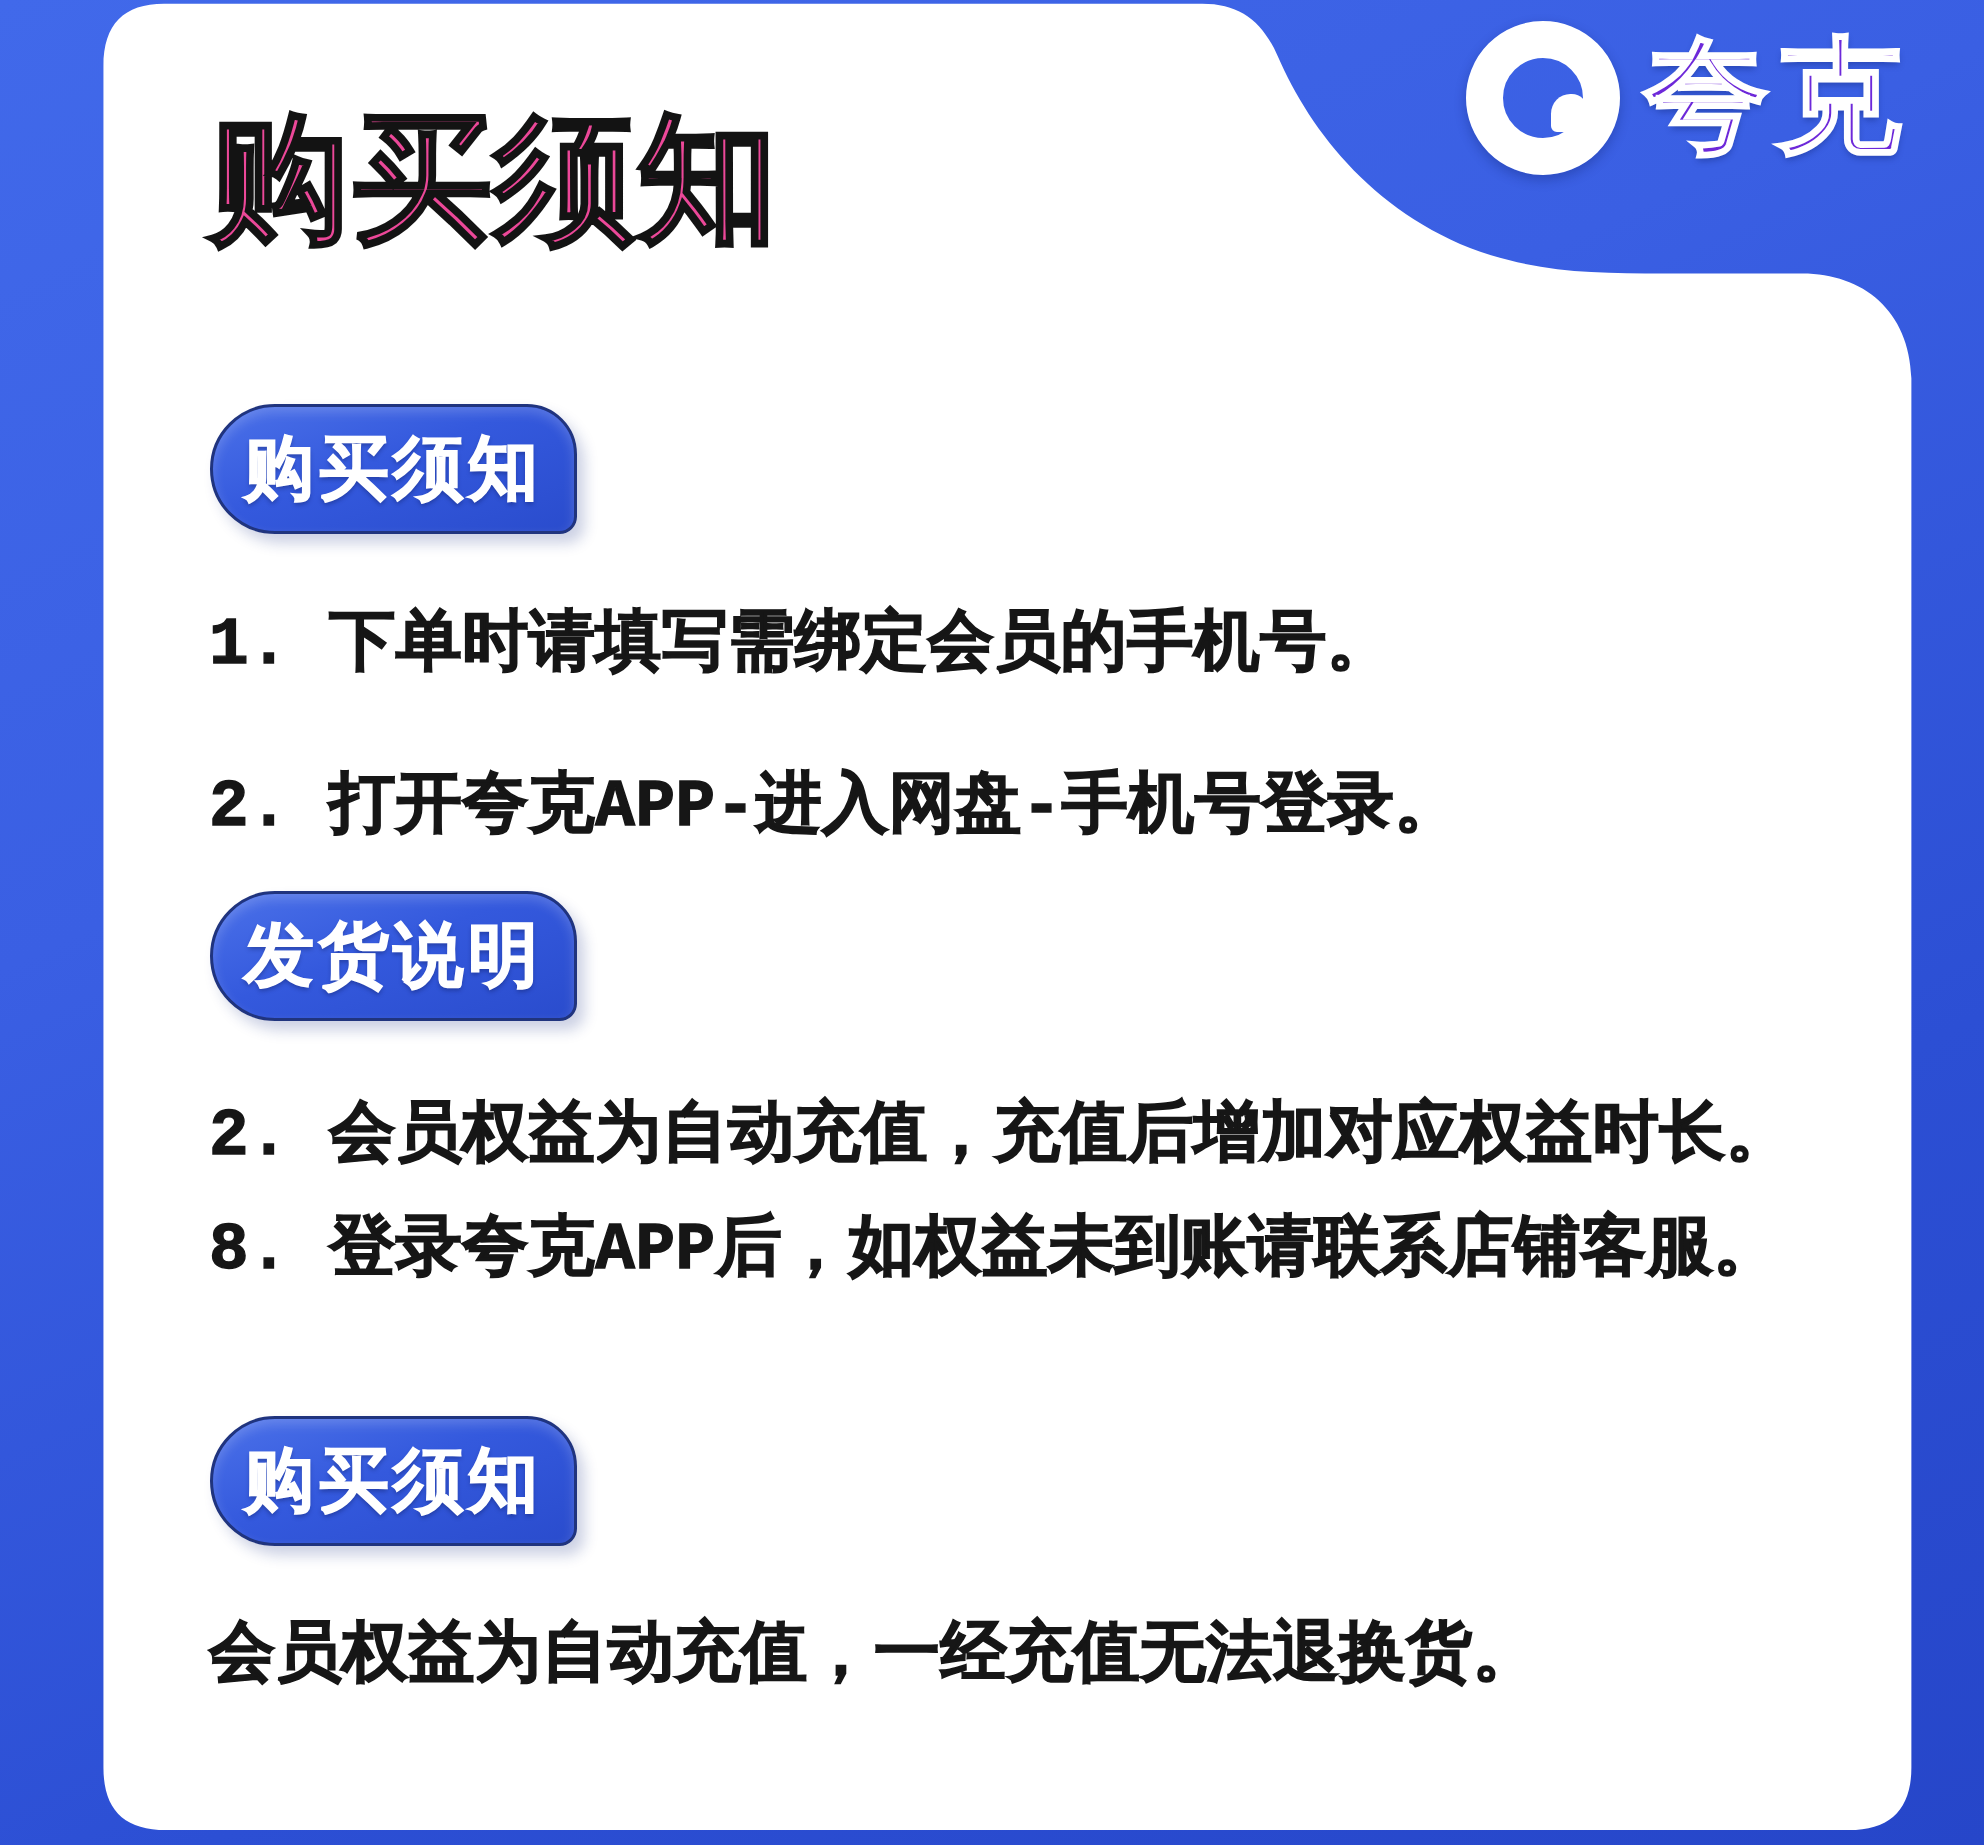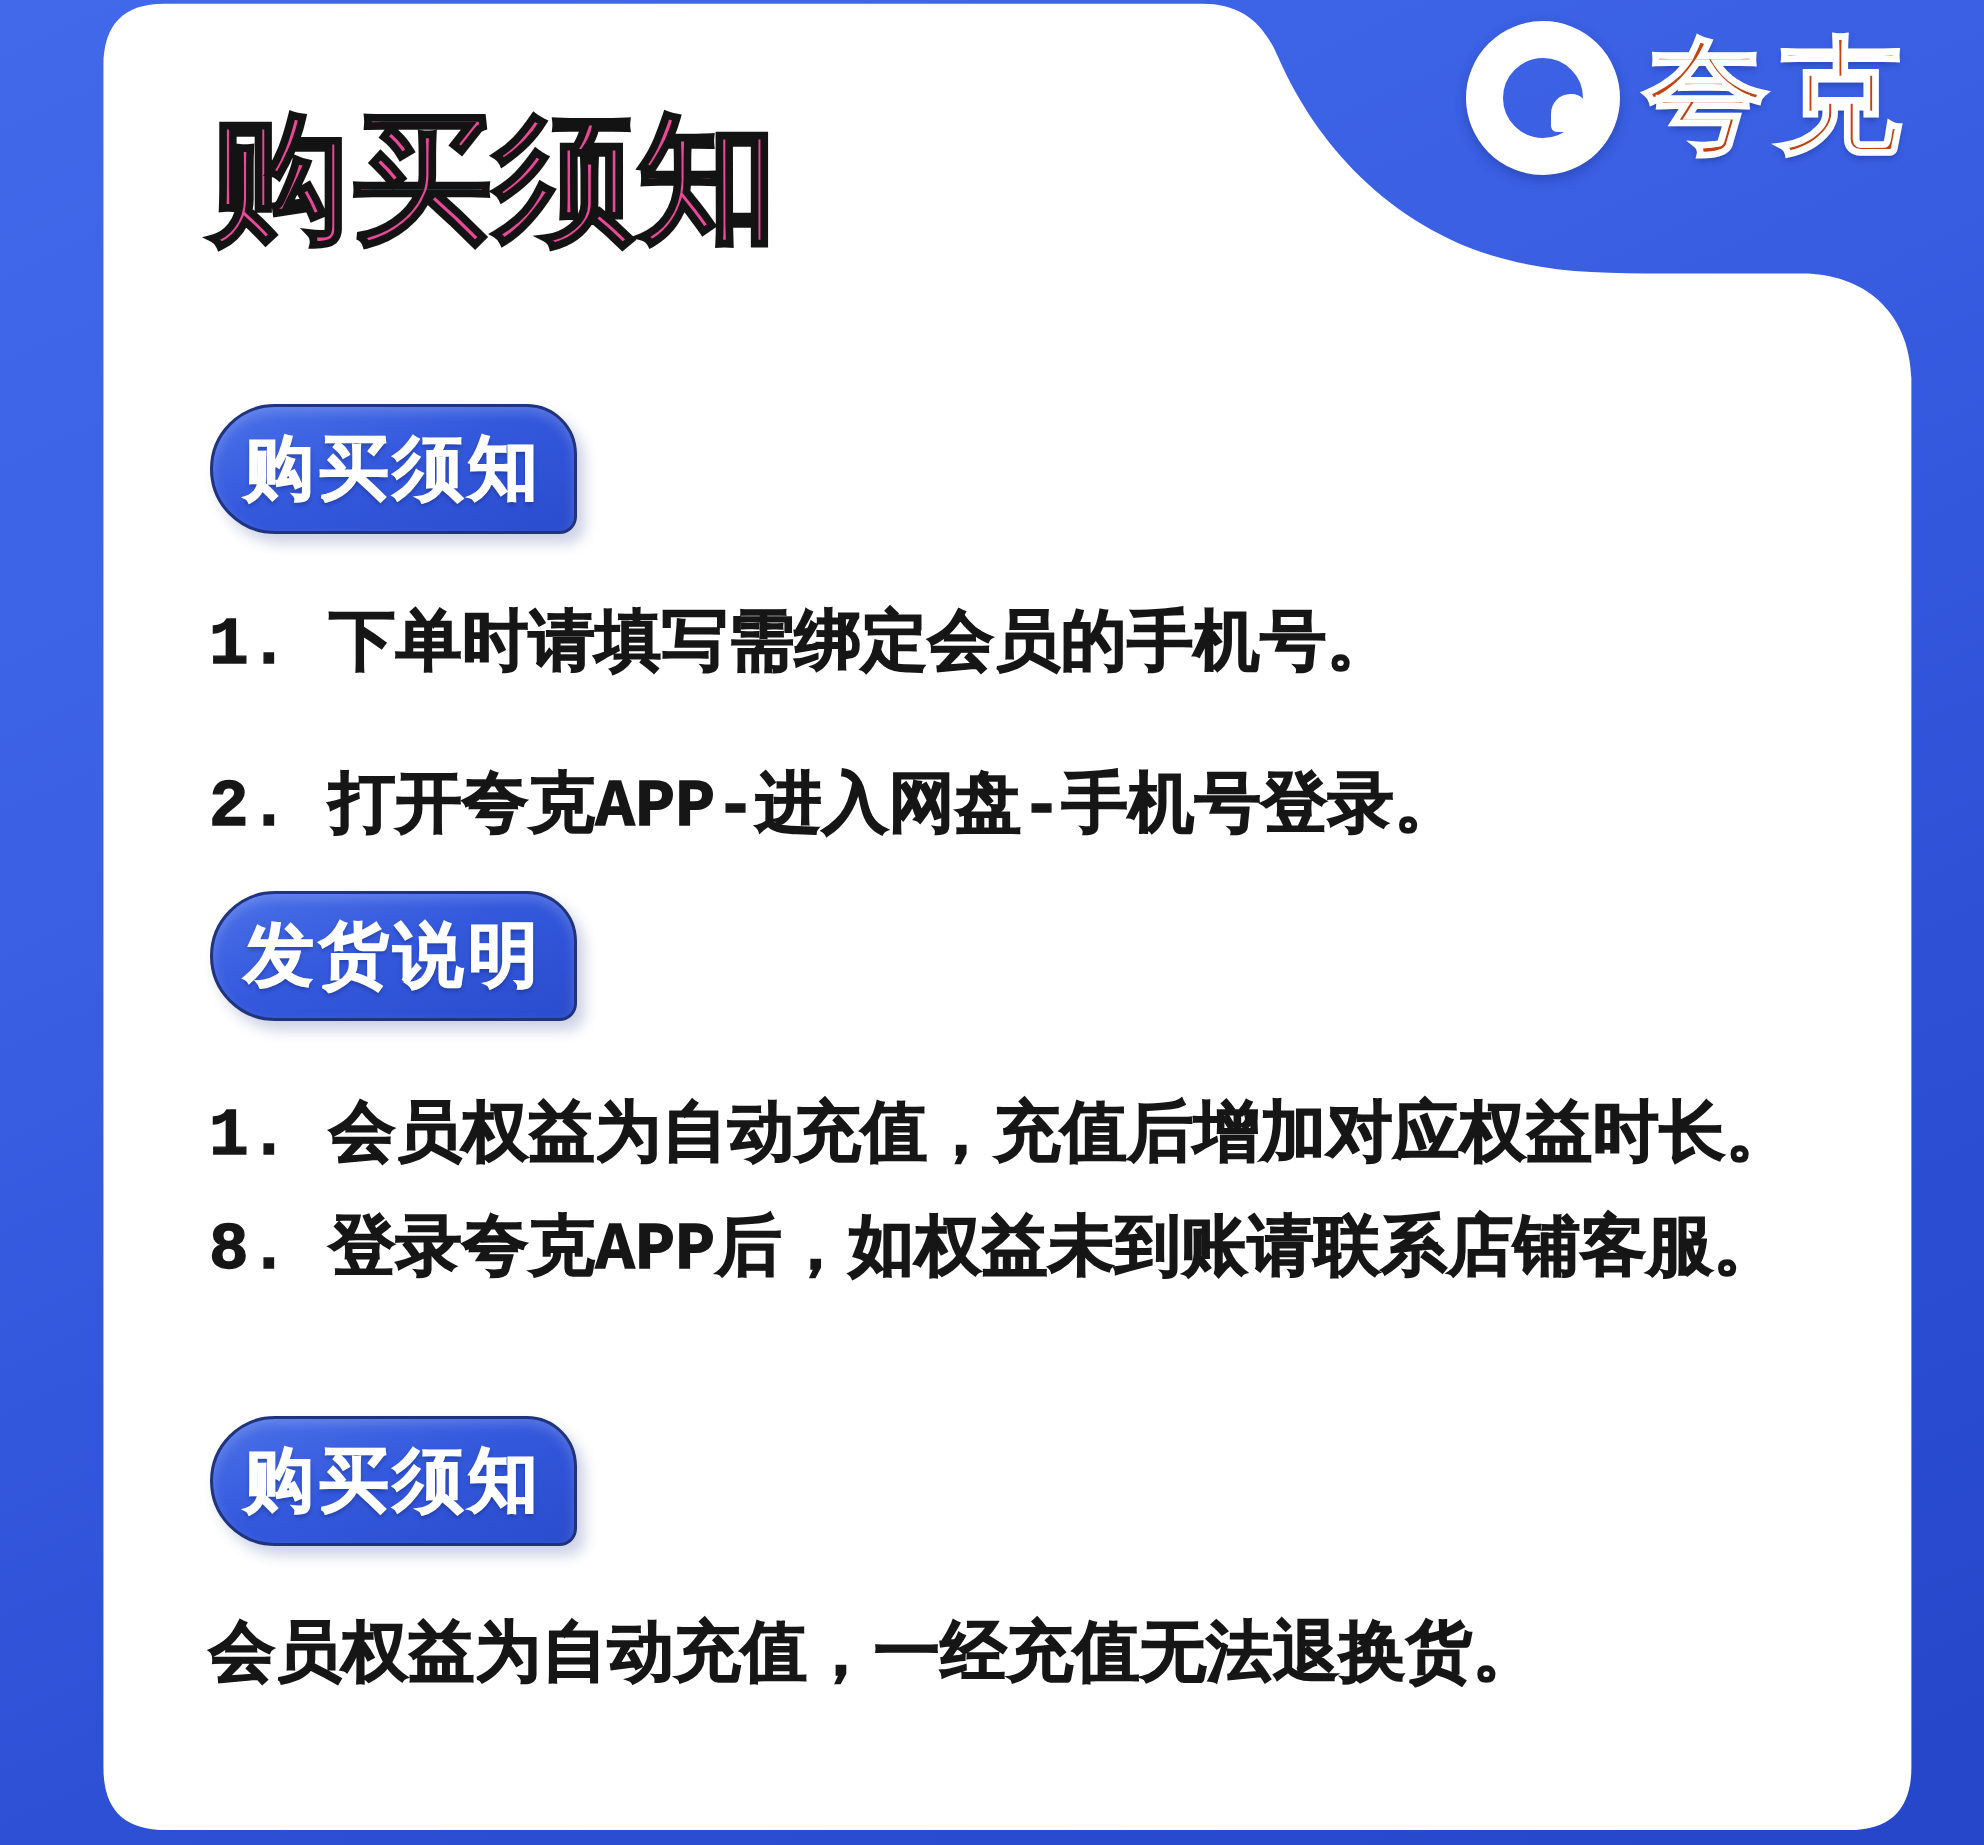--- a/index.html
+++ b/index.html
@@ -52,21 +52,21 @@
     height: 38px;
     background: #ffffff;
     border-radius: 52% 44% 46% 16%;
   }
   .brand-name {
     position: absolute;
     left: 1644px;
     top: 24px;
     font-size: 125px;
     font-weight: 900;
-    color: #c2410c;
+    color: #6d28d9;
     letter-spacing: 7.5px;
     line-height: 1.15;
     -webkit-text-stroke: 2.8px #ffffff;
     text-shadow: 0 3.7px 6.5px rgba(10, 25, 95, 0.35);
     white-space: nowrap;
   }
   .badge {
     position: absolute;
     left: 210px;
     width: 367px;
@@ -138,20 +138,20 @@
 
 <div class="badge" id="badge-purchase">
   <span>购买须知</span>
 </div>
 <div class="notice-line" id="line-a1">1. 下单时请填写需绑定会员的手机号。</div>
 <div class="notice-line" id="line-a2">2. 打开夸克APP-进入网盘-手机号登录。</div>
 
 <div class="badge" id="badge-delivery">
   <span>发货说明</span>
 </div>
-<div class="notice-line" id="line-b1">1. 会员权益为自动充值，充值后增加对应权益时长。</div>
+<div class="notice-line" id="line-b1">2. 会员权益为自动充值，充值后增加对应权益时长。</div>
 <div class="notice-line" id="line-b2">8. 登录夸克APP后，如权益未到账请联系店铺客服。</div>
 
 <div class="badge" id="badge-aftersale">
   <span>购买须知</span>
 </div>
 <div class="notice-line" id="line-c1">会员权益为自动充值，一经充值无法退换货。</div>
 
 
 </body></html>

